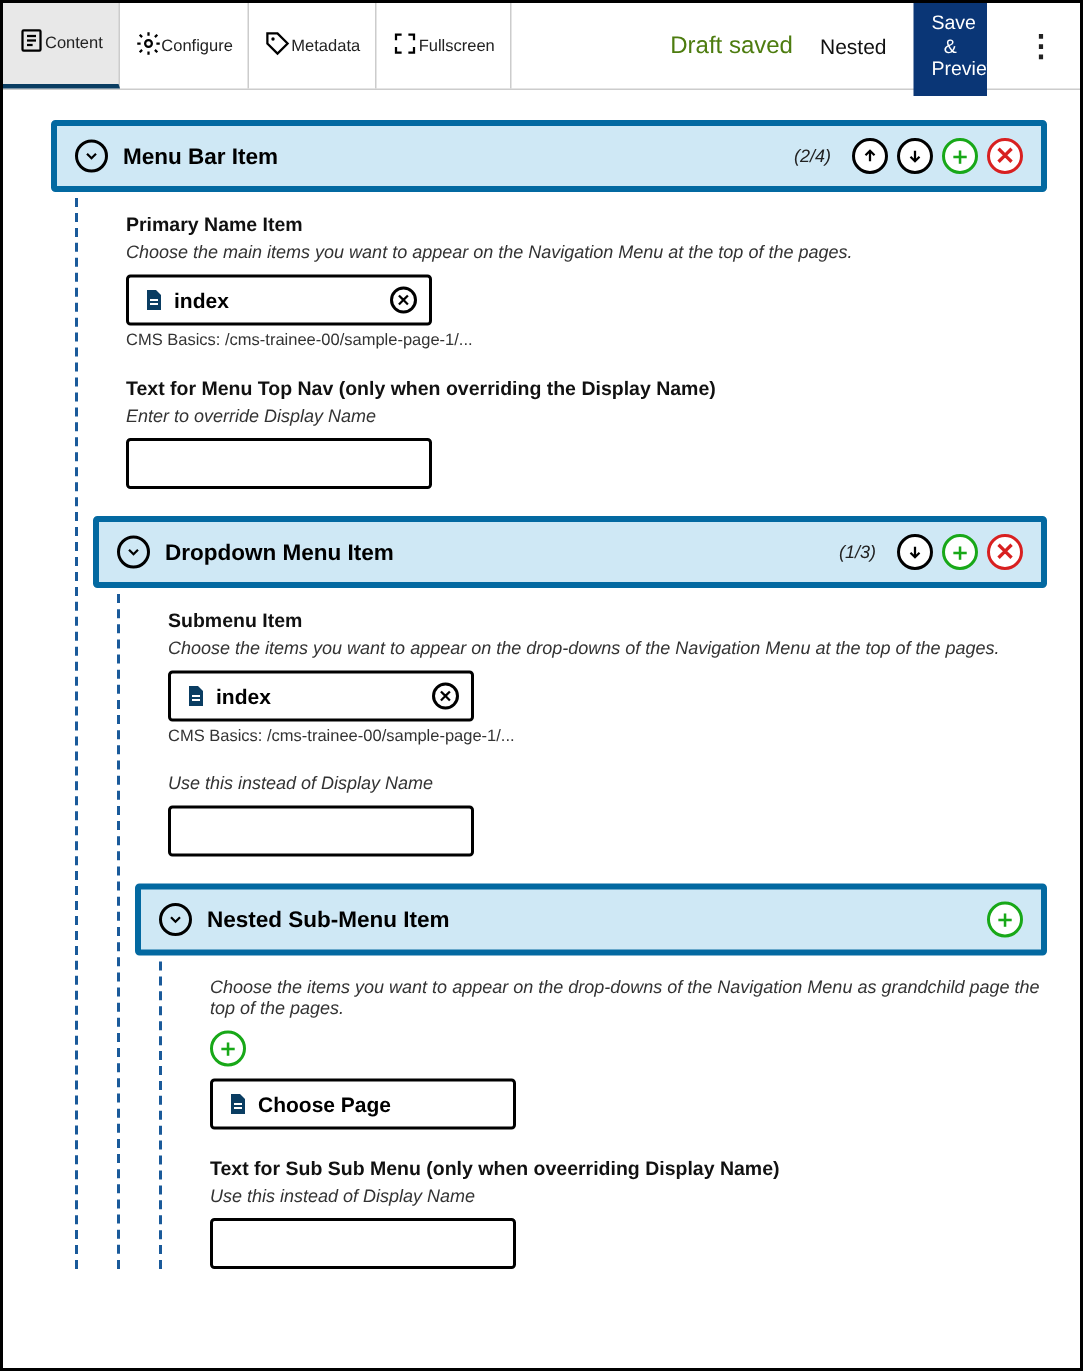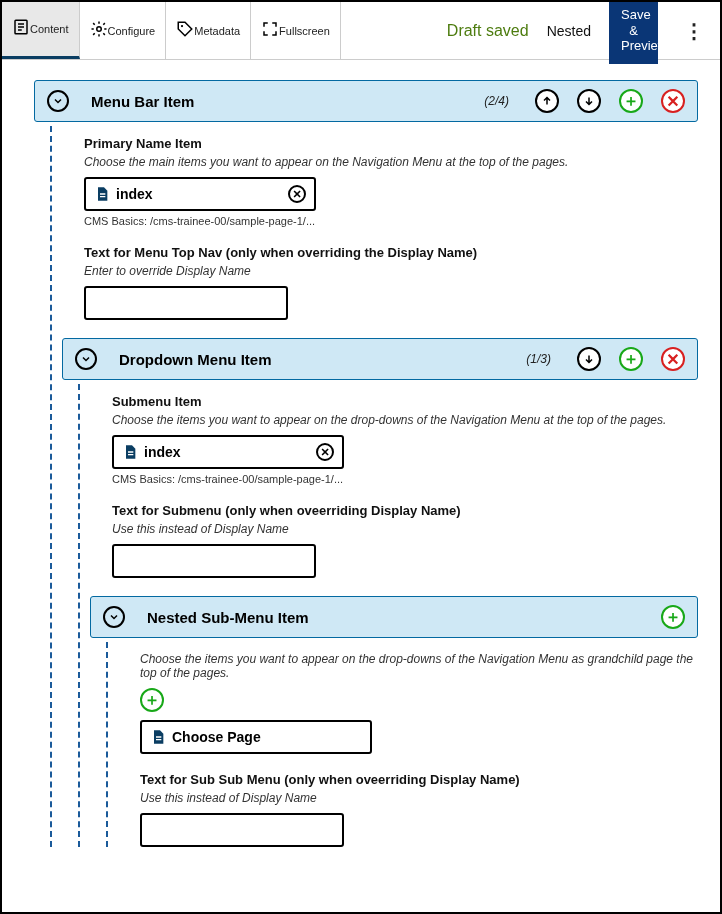--- a/index.html
+++ b/index.html
@@ -11,34 +11,34 @@
 .tool-tab .icon { font-size: 18px; line-height: 1; margin-bottom: 4px; }
 .tool-spacer { flex: 1; }
 .tool-right { display: flex; align-items: center; gap: 18px; padding-right: 8px; }
 .draft-saved { font-size: 16px; color: #4d7c0f; }
 .close-btn { font-size: 14px; color: #111; cursor: pointer; }
 .save-preview { background: #0a3676; color: #fff; font-size: 13px; padding: 10px 12px; text-align: center; cursor: pointer; line-height: 1.2; width: 49px; }
 .kebab { font-size: 20px; color: #222; padding: 0 8px; cursor: pointer; font-weight: bold; }
 
 .content-area { padding: 20px 22px 18px 32px; height: calc(914px - 62px); overflow: hidden; }
 
-.section-header { background: #cfe8f5; border: 1px solid #0369a1; border-radius: 3px; display: flex; align-items: center; padding: 8px 12px; margin-bottom: 14px; gap: 12px; }
+.section-header { background: #cfe8f5; border: 4px solid #0369a1; border-radius: 3px; display: flex; align-items: center; padding: 8px 12px; margin-bottom: 14px; }
 .section-header .chevron-btn { width: 22px; height: 22px; border: 2px solid #000; border-radius: 50%; display: flex; align-items: center; justify-content: center; margin-right: 10px; cursor: pointer; }
 .section-header .title { font-weight: bold; font-size: 15px; flex: 1; }
 .section-header .counter { font-size: 12px; font-style: italic; color: #222; margin-right: 8px; }
 .action-btn { width: 24px; height: 24px; border: 2px solid; border-radius: 50%; display: inline-flex; align-items: center; justify-content: center; margin-left: 6px; cursor: pointer; font-weight: bold; background: #fff; }
 .action-btn.move { border-color: #000; color: #000; }
 .action-btn.add { border-color: #18a818; color: #18a818; }
 .action-btn.remove { border-color: #d82020; color: #d82020; }
 
 .field-group { margin: 0 0 18px 22px; }
 .field-label { font-weight: bold; font-size: 13px; color: #111; margin-bottom: 4px; }
 .field-help { font-size: 12px; font-style: italic; color: #333; margin-bottom: 8px; }
 
-.page-chip { display: flex; align-items: center; border: 2px solid #000; border-radius: 3px; height: 34px; width: 232px; padding: 0 8px; margin-bottom: 4px; background:#fff; }
+.page-chip { display: flex; align-items: center; border: 2px solid #000; border-radius: 3px; height: 34px; width: 204px; padding: 0 8px; margin-bottom: 4px; background:#fff; }
 .page-chip .doc-icon { margin-right: 6px; display:inline-flex; }
 .page-chip .chip-text { flex: 1; font-size: 14px; font-weight: bold; }
 .page-chip .chip-clear { width: 18px; height: 18px; border: 2px solid #000; border-radius: 50%; display: flex; align-items: center; justify-content: center; font-size: 11px; cursor: pointer; font-weight: bold; }
 .path-text { font-size: 11px; color: #333; }
 
 .text-input { border: 2px solid #000; border-radius: 3px; height: 34px; width: 204px; padding: 4px 8px; font-size: 13px; background:#fff; }
 
 .nested { margin-left: 22px; position: relative; padding-left: 6px; }
 .nested::before { content: ""; position: absolute; left: -6px; top: -10px; bottom: 0; border-left: 2px dashed #1a5a9a; }
 
@@ -174,21 +174,20 @@
                 <path d="M9 12h8M9 16h8" stroke="#fff" stroke-width="2"></path>
               </svg>
             </span>
           <span class="chip-text">index</span>
           <span class="chip-clear">✕</span>
         </div>
         <div class="path-text">CMS Basics: /cms-trainee-00/sample-page-1/...</div>
       </div>
 
       <div class="field-group">
-        <div class="field-label">Text for Submenu (only when oveerriding Display Name)</div>
         <div class="field-help">Use this instead of Display Name</div>
         <input class="text-input" value="" style="">
       </div>
 
       <div class="section-header">
         <span class="chevron-btn">
           <svg width="12" height="12" viewBox="0 0 24 24">
               <path d="M6 9l6 6 6-6" fill="none" stroke="#000" stroke-width="3"></path>
             </svg>
         </span>

